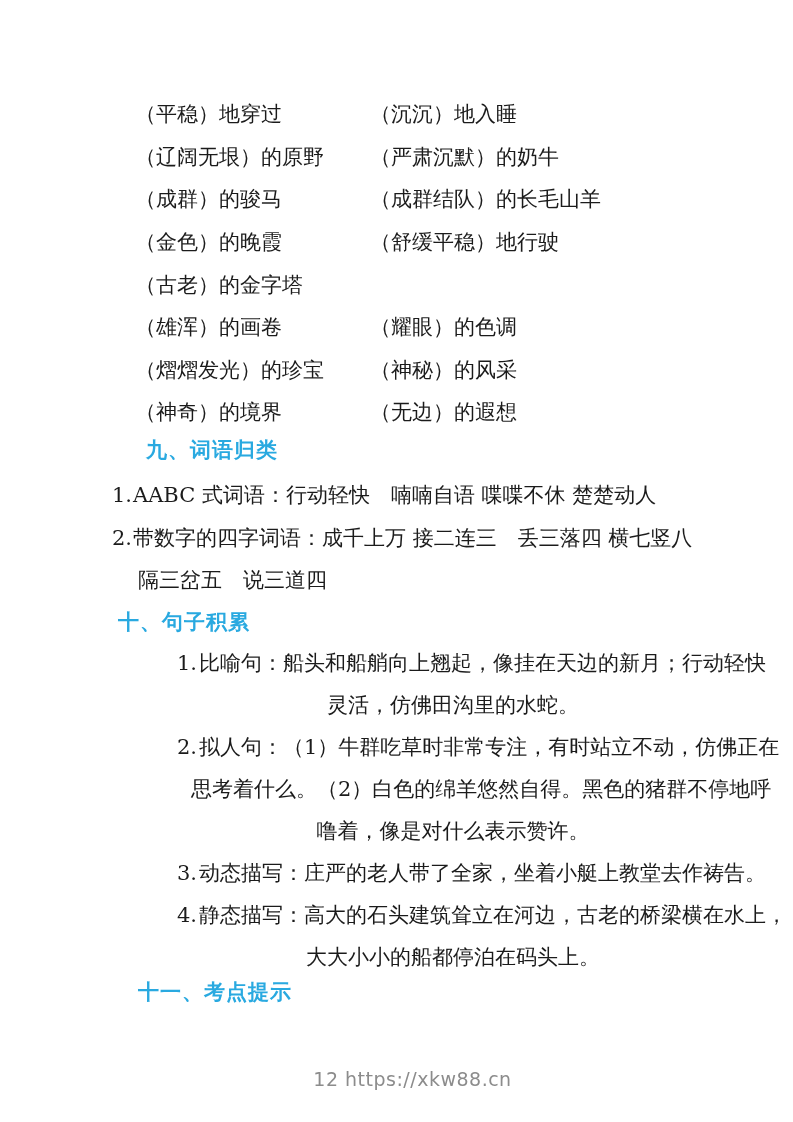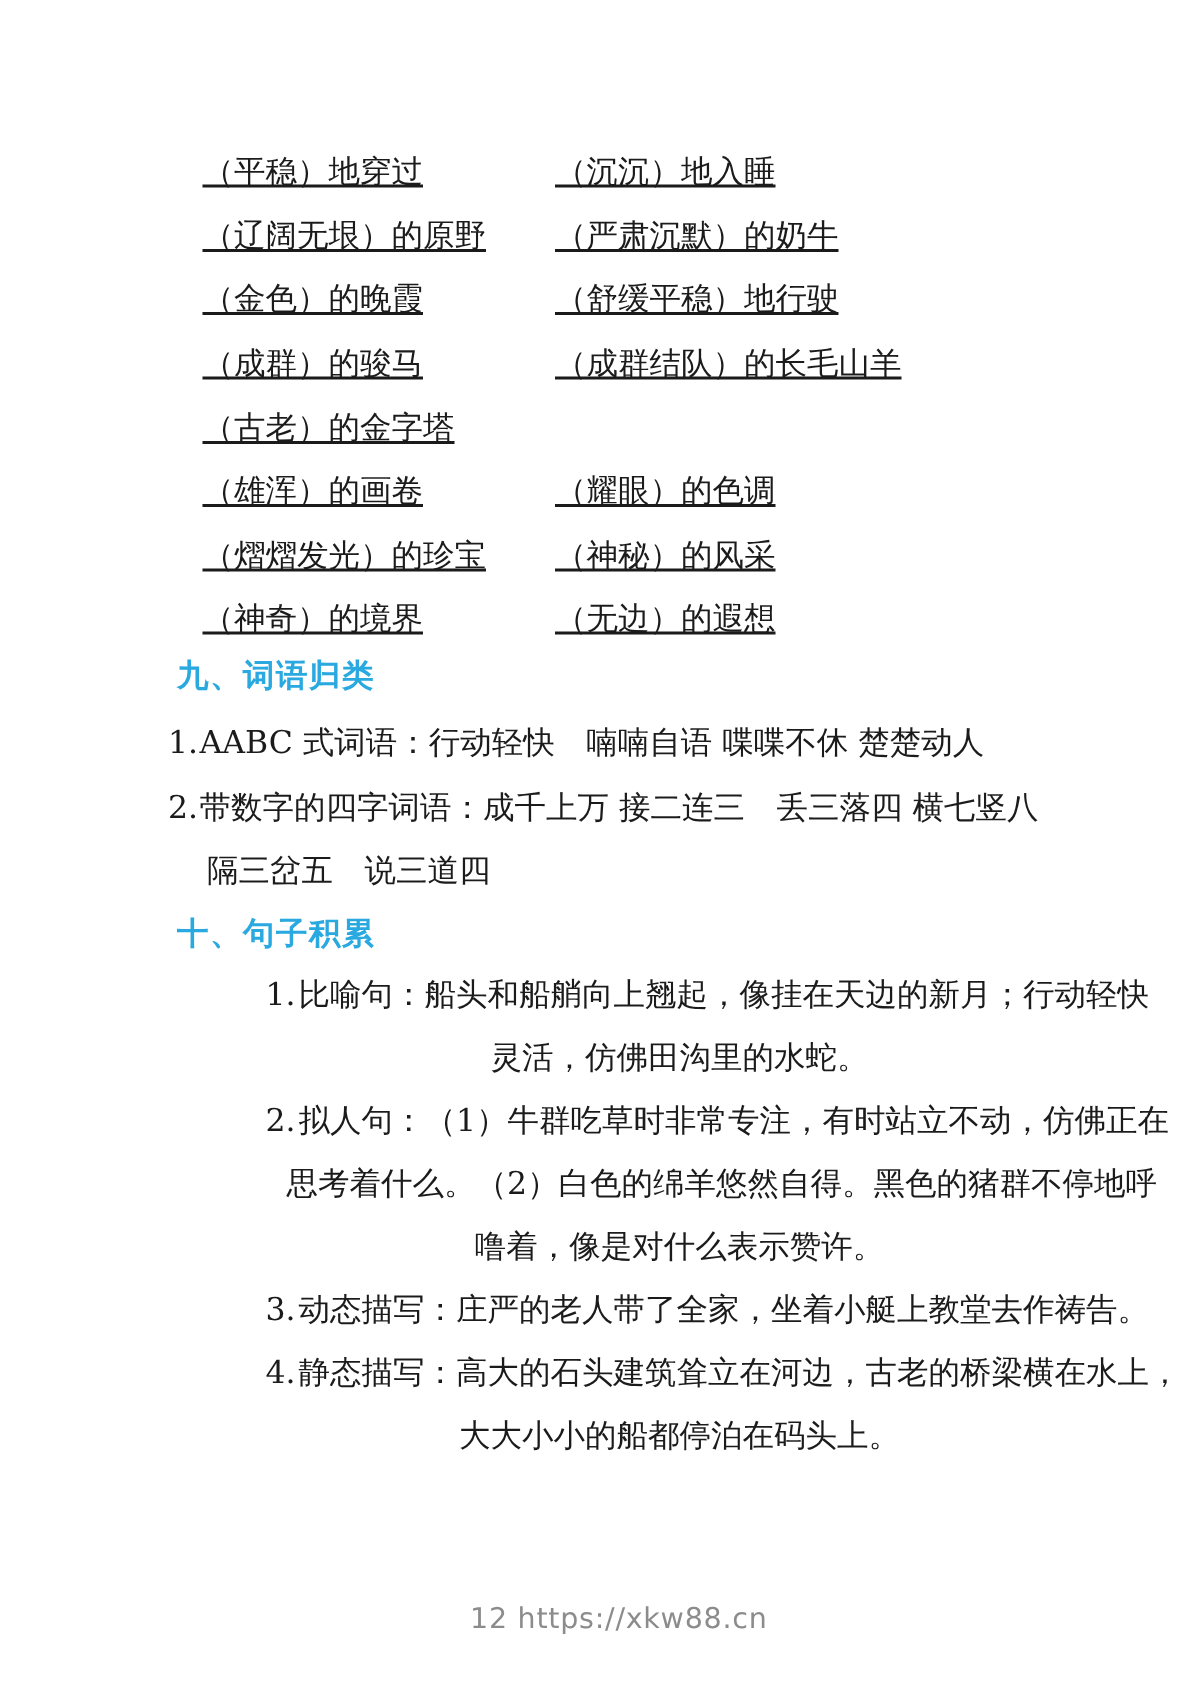--- a/index.html
+++ b/index.html
@@ -21,36 +21,35 @@
   .phrases {
     position: absolute;
     top: 93px;
     left: 135px;
     width: 560px;
   }
   .phrase-row {
     display: flex;
     height: 42.6px;
     align-items: center;
-    text-decoration: underline;
   }
   .phrase-row .cell-left  { width: 235px; flex: 0 0 235px; }
   .phrase-row .cell-right { flex: 1; }
 
   
   .sec-heading {
     position: absolute;
     left: 118px;
     font-family: "DejaVu Sans", "Liberation Sans", sans-serif;
     font-weight: bold;
     font-size: 21px;
     line-height: 26px;
     letter-spacing: 1px;
   }
-  #heading-nine   { top: 437px; }
+  #heading-nine   { top: 437px; margin-left: 28px; }
   #heading-ten    { top: 609px; }
   #heading-eleven { top: 979px; left: 138px; }
 
   
   .words {
     position: absolute;
     top: 474px;
     left: 112px;
     width: 600px;
   }
@@ -90,26 +89,26 @@
   <div class="phrases">
     <div class="phrase-row">
       <span class="cell-left">（平稳）地穿过</span>
       <span class="cell-right">（沉沉）地入睡</span>
     </div>
     <div class="phrase-row">
       <span class="cell-left">（辽阔无垠）的原野</span>
       <span class="cell-right">（严肃沉默）的奶牛</span>
     </div>
     <div class="phrase-row">
+      <span class="cell-left">（成群）的骏马</span>
+      <span class="cell-right">（成群结队）的长毛山羊</span>
+    </div>
+    <div class="phrase-row">
       <span class="cell-left">（金色）的晚霞</span>
       <span class="cell-right">（舒缓平稳）地行驶</span>
-    </div>
-    <div class="phrase-row">
-      <span class="cell-left">（成群）的骏马</span>
-      <span class="cell-right">（成群结队）的长毛山羊</span>
     </div>
     <div class="phrase-row">
       <span class="cell-right">（古老）的金字塔</span>
     </div>
     <div class="phrase-row">
       <span class="cell-left">（雄浑）的画卷</span>
       <span class="cell-right">（耀眼）的色调</span>
     </div>
     <div class="phrase-row">
       <span class="cell-left">（熠熠发光）的珍宝</span>
@@ -135,16 +134,17 @@
     <div class="s-line"><span class="num">1.</span><span>比喻句：船头和船艄向上翘起，像挂在天边的新月；行动轻快</span></div>
     <div class="s-line s-cont">灵活，仿佛田沟里的水蛇。</div>
     <div class="s-line"><span class="num">2.</span><span>拟人句：（1）牛群吃草时非常专注，有时站立不动，仿佛正在</span></div>
     <div class="s-line s-cont">思考着什么。（2）白色的绵羊悠然自得。黑色的猪群不停地呼</div>
     <div class="s-line s-cont">噜着，像是对什么表示赞许。</div>
     <div class="s-line"><span class="num">3.</span><span>动态描写：庄严的老人带了全家，坐着小艇上教堂去作祷告。</span></div>
     <div class="s-line"><span class="num">4.</span><span>静态描写：高大的石头建筑耸立在河边，古老的桥梁横在水上，</span></div>
     <div class="s-line s-cont">大大小小的船都停泊在码头上。</div>
   </div>
 
+  <div class="sec-heading" id="heading-eleven" style="color: rgb(41, 169, 224);">十一、考点提示</div>
 
   <div class="footer" style="color: rgb(140, 140, 140);">12 https://xkw88.cn</div>
 
 </div>
 
 </body></html>

